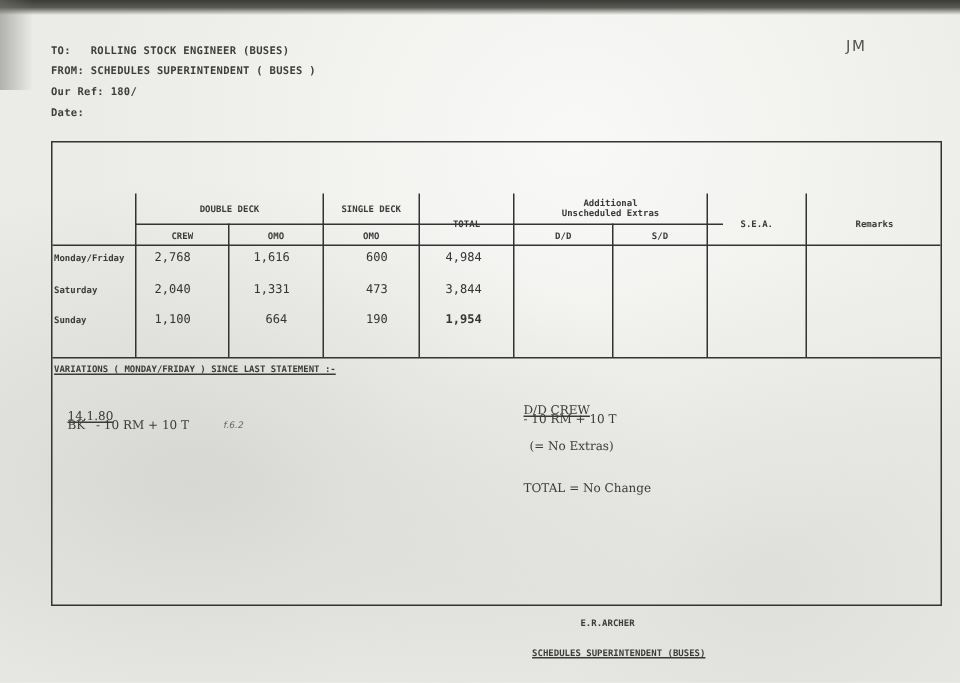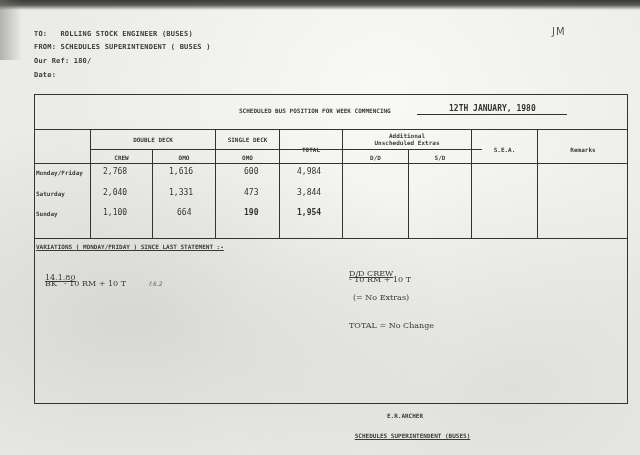--- a/index.html
+++ b/index.html
@@ -21,21 +21,21 @@
       position: absolute; left: 0; top: 6px; width: 640px; height: 449px;
       background:
         radial-gradient(ellipse at 20% 70%, rgba(190,190,185,0.45) 0%, rgba(233,233,230,0) 45%),
         radial-gradient(ellipse at 80% 85%, rgba(200,200,195,0.35) 0%, rgba(233,233,230,0) 40%),
         radial-gradient(ellipse at 60% 20%, rgba(250,250,248,0.9) 0%, rgba(233,233,230,0) 60%),
         #ebebe8;
     }
     .memo { position: absolute; left: 34px; font-size: 7px; font-weight: bold; color: #3c3c3c; letter-spacing: 0.2px; }
     .memo .lbl { display: inline-block; width: 22px; }
     .initials {
-      position: absolute; left: 552px; top: 26px; font-family: "DejaVu Sans", sans-serif;
+      position: absolute; left: 564px; top: 26px; font-family: "DejaVu Sans", sans-serif;
       font-size: 10px; color: #555; letter-spacing: 1px;
     }
     .frame {
       position: absolute; left: 34px; top: 94px; width: 594px; height: 310px;
       border: 1.5px solid #333; box-sizing: border-box;
     }
     .title-row {
       position: absolute; left: 0; top: 0; width: 100%; height: 34px;
       border-bottom: 1.5px solid #333;
     }
@@ -80,24 +80,20 @@
   <span>Our Ref:</span>
   <span>180/</span>
 </div>
 <div class="memo" style="top:71px;">
   <span>Date:</span>
 </div>
 
 <div class="initials">JM</div>
 
 <div class="frame">
-  <div class="title-row">
-    <div class="title-text">SCHEDULED BUS POSITION FOR WEEK COMMENCING</div>
-    <div class="title-date">12TH JANUARY, 1980</div>
-  </div>
 
   <div class="hl" style="left:55px; top:54px; width:392px;"></div>
   <div class="hl" style="left:0; top:68px; width:100%;"></div>
   <div class="hl" style="left:0; top:143px; width:100%;"></div>
 
   <div class="vl" style="left:55px; top:34px; height:109px;"></div>
   <div class="vl" style="left:117px; top:54px; height:89px;"></div>
   <div class="vl" style="left:180px; top:34px; height:109px;"></div>
   <div class="vl" style="left:244px; top:34px; height:109px;"></div>
   <div class="vl" style="left:307px; top:34px; height:109px;"></div>
@@ -127,21 +123,21 @@
   <div class="num" style="left:209px; top:72px;">600</div>
   <div class="num" style="left:262px; top:72px;">4,984</div>
 
   <div class="num" style="left:68px; top:93px;">2,040</div>
   <div class="num" style="left:134px; top:93px;">1,331</div>
   <div class="num" style="left:209px; top:93px;">473</div>
   <div class="num" style="left:262px; top:93px;">3,844</div>
 
   <div class="num" style="left:68px; top:113px;">1,100</div>
   <div class="num" style="left:142px; top:113px;">664</div>
-  <div class="num" style="left:209px; top:113px;font-weight:bold;">190</div>
+  <div class="num" style="left:209px; top:113px;">190</div>
   <div class="num" style="left:262px; top:113px;font-weight:bold;">1,954</div>
 
   <div class="var-head">VARIATIONS ( MONDAY/FRIDAY ) SINCE LAST STATEMENT :-</div>
   <div class="var-text u" style="left:10px; top:166px;">14.1.80</div>
   <div class="var-text" style="left:10px; top:184px;text-align:center;">BK</div>
   <div class="var-text" style="left:29px; top:184px;">- 10 RM  + 10 T</div>
   <div class="hand" style="left:114px; top:185px;">f.6.2</div>
 
   <div class="var-text u" style="left:314px; top:162px;">D/D CREW</div>
   <div class="var-text" style="left:314px; top:180px;">- 10 RM  + 10 T</div>

